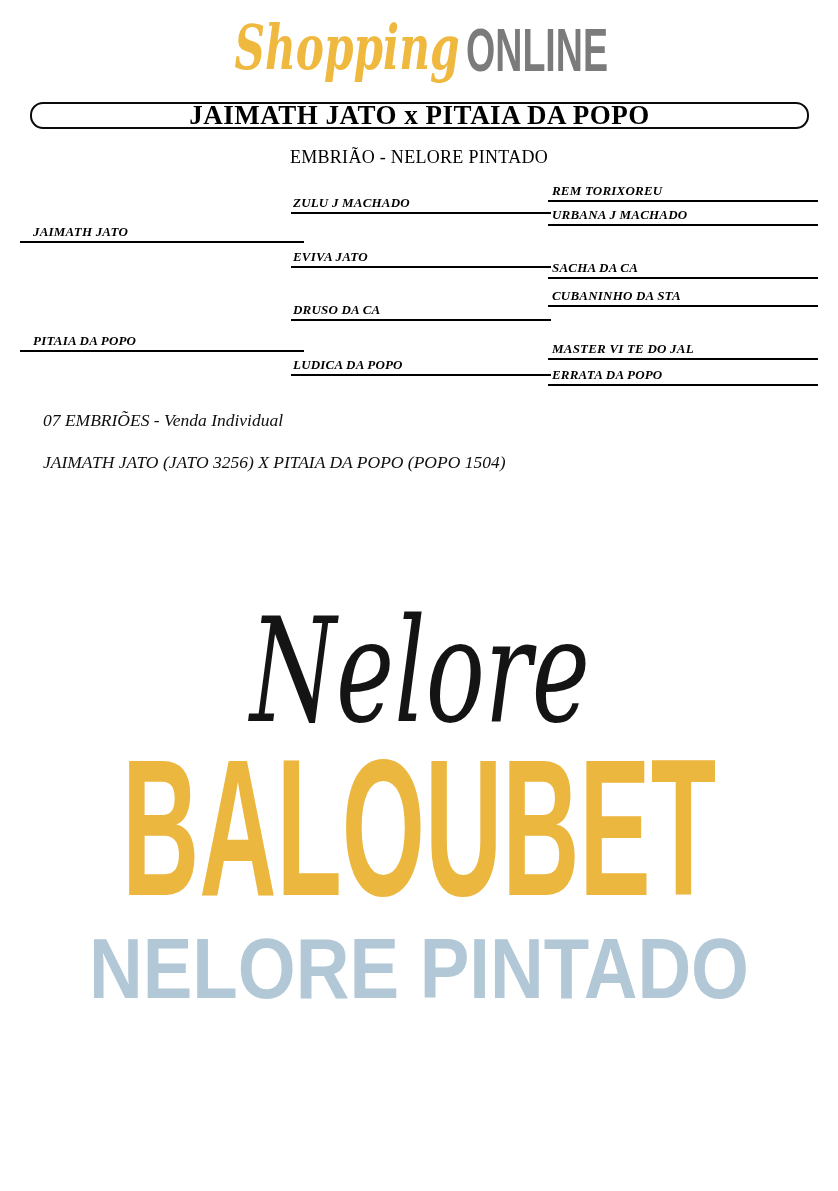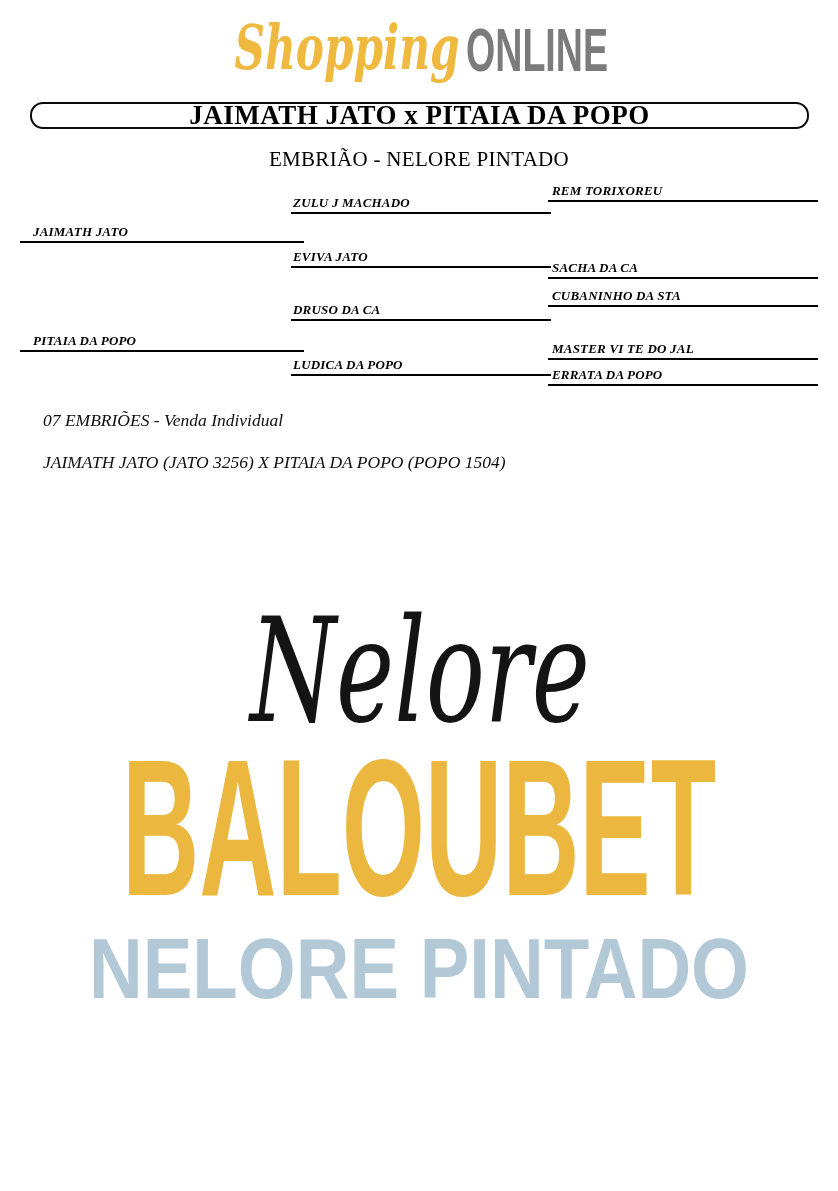--- a/index.html
+++ b/index.html
@@ -34,21 +34,21 @@
     font-weight: bold;
     font-size: 27px;
     letter-spacing: 0.5px;
     white-space: nowrap;
   }
   .subtitle {
     position: absolute;
     left: 0; top: 147px; width: 100%;
     text-align: center;
     font-family: "Liberation Serif", serif;
-    font-size: 21px;
+    font-size: 18px;
     letter-spacing: 0.3px;
   }
 
   
   .pcell {
     position: absolute;
     height: 21px;
     box-sizing: content-box;
     border-bottom: 2.5px solid #000;
     display: flex;
@@ -125,20 +125,21 @@
 
   <div class="pcell col-l" style="top:217px;">JAIMATH JATO</div>
   <div class="pcell col-l" style="top:326px;">PITAIA DA POPO</div>
 
   <div class="pcell col-m" style="top:188px;">ZULU J MACHADO</div>
   <div class="pcell col-m" style="top:242px;">EVIVA JATO</div>
   <div class="pcell col-m" style="top:295px;">DRUSO DA CA</div>
   <div class="pcell col-m" style="top:350px;">LUDICA DA POPO</div>
 
   <div class="pcell col-r" style="top:176px;">REM TORIXOREU</div>
+  <div class="pcell col-r" style="top:200px;">URBANA J MACHADO</div>
   <div class="pcell col-r" style="top:253px;">SACHA DA CA</div>
   <div class="pcell col-r" style="top:281px;">CUBANINHO DA STA</div>
   <div class="pcell col-r" style="top:334px;">MASTER VI TE DO JAL</div>
   <div class="pcell col-r" style="top:360px;">ERRATA DA POPO</div>
 
   <div class="detail-line detail-1">07 EMBRIÕES - Venda Individual</div>
   <div class="detail-line detail-2">JAIMATH JATO (JATO 3256) X PITAIA DA POPO (POPO 1504)</div>
 
   <svg class="nelore-script-svg" width="410" height="155" viewBox="0 0 410 155">
     <text class="nelore-script-text" x="205" y="128" text-anchor="middle" font-size="145" textLength="340" lengthAdjust="spacingAndGlyphs" fill="#141414">Nelore</text>

